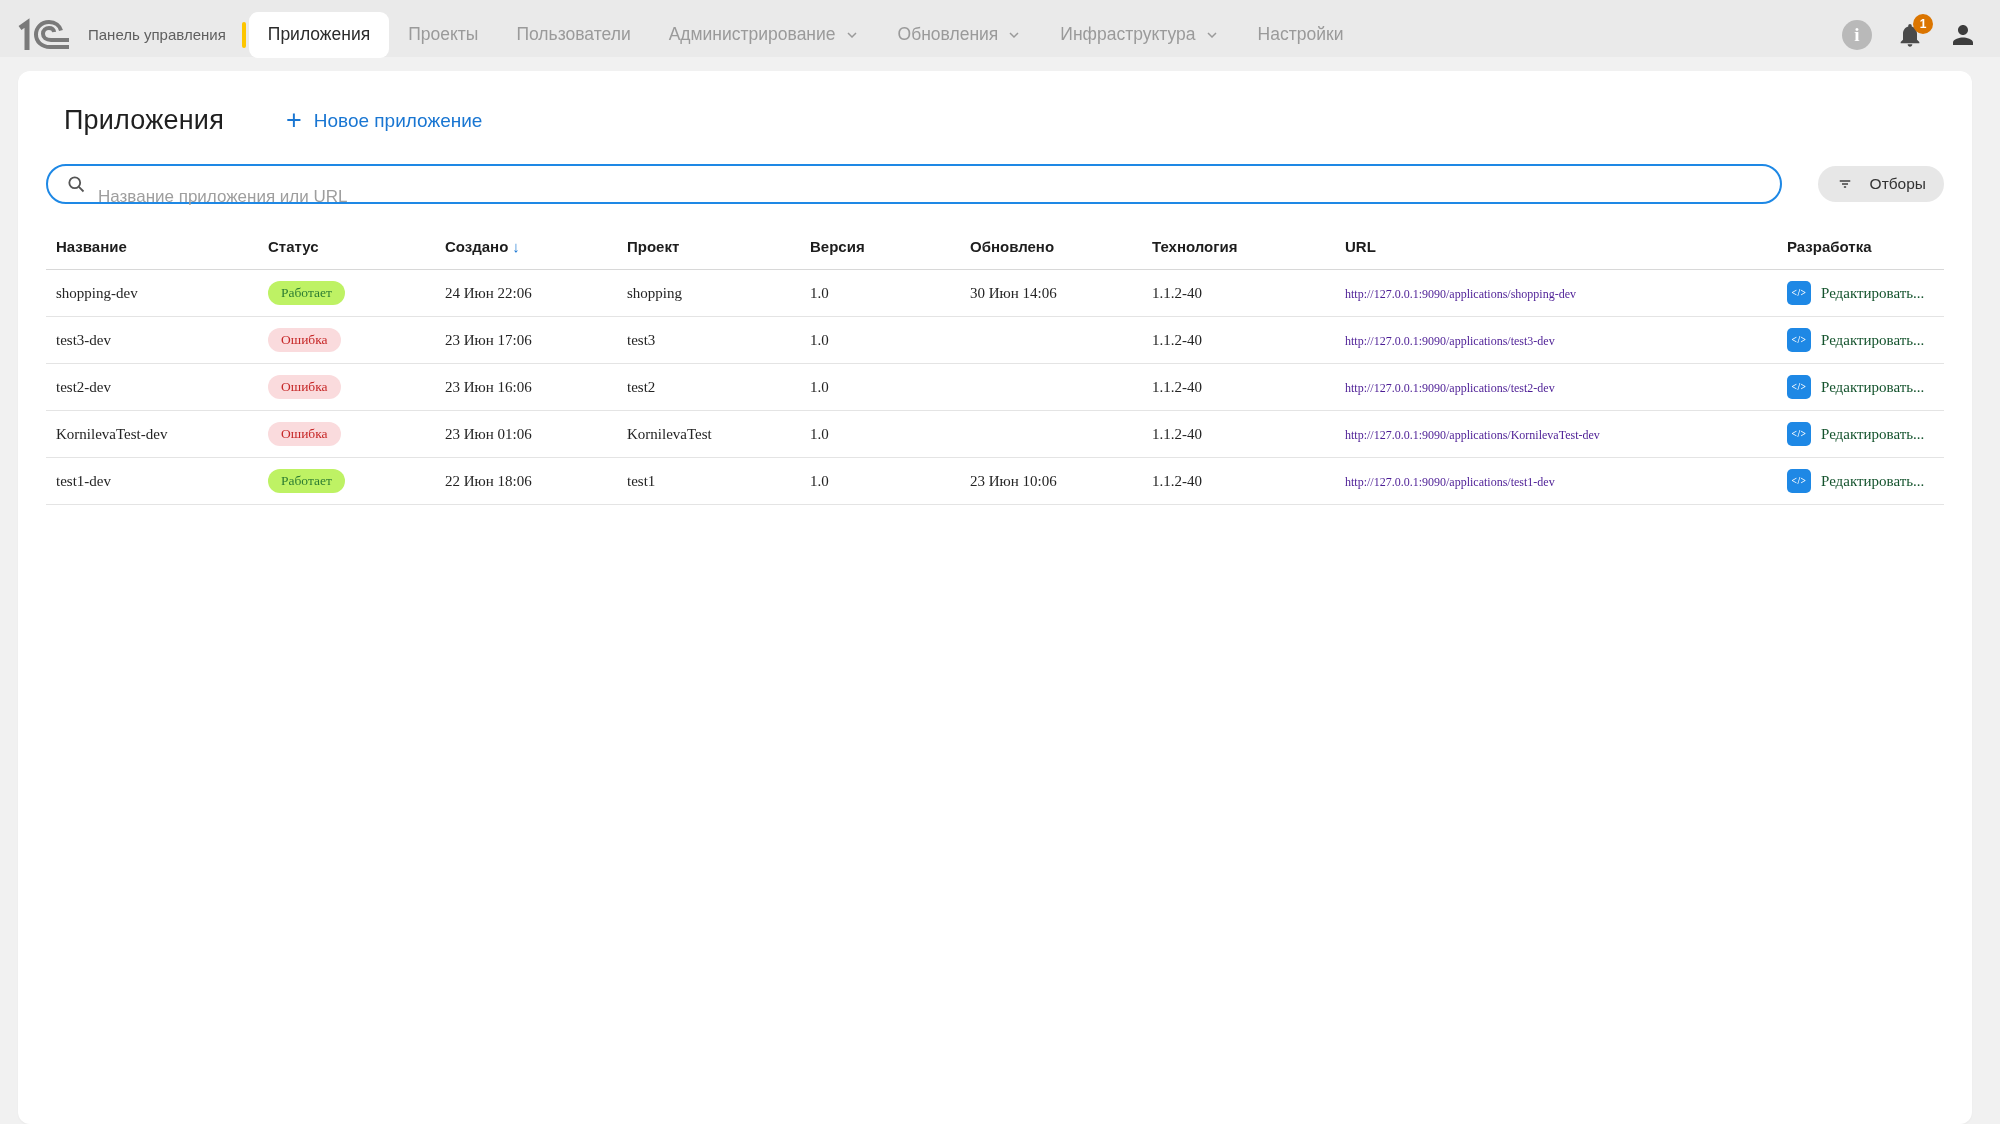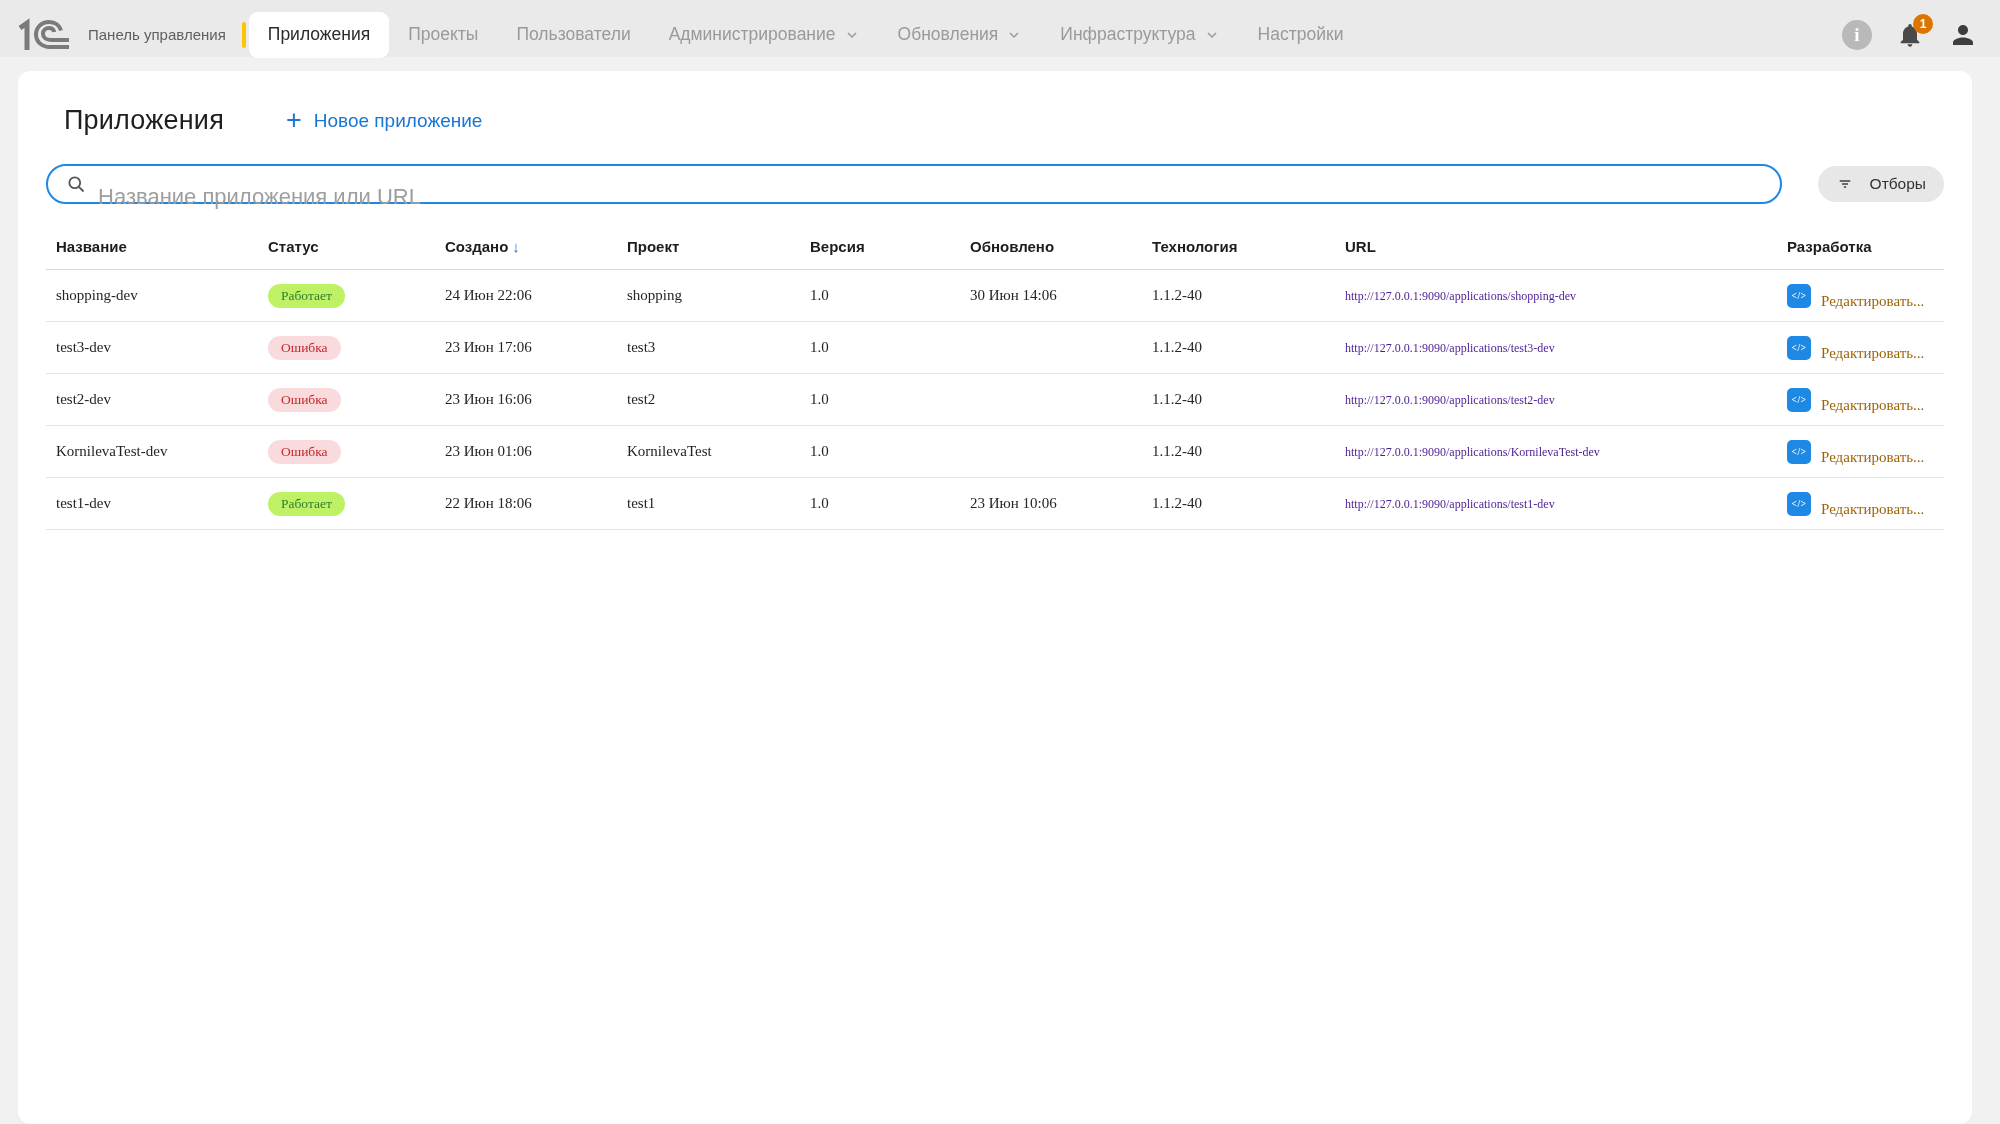--- a/index.html
+++ b/index.html
@@ -79,21 +79,21 @@
   .search-row { display: flex; align-items: center; margin-top: 28px; gap: 36px; }
   .search-box {
     flex: 1; height: 40px;
     border: 2px solid #1e88e5; border-radius: 20px;
     display: flex; align-items: center; gap: 12px;
     padding: 0 18px; background: #fff;
   }
   .search-box svg { width: 20px; height: 20px; stroke: #555; fill: none; stroke-width: 2.2; flex: none; }
   .search-box input {
     border: none; outline: none; flex: 1;
-    font-size: 22px; color: #212121; background: transparent;
+    font-size: 17px; color: #212121; background: transparent;
     font-family: "Liberation Sans", sans-serif;
     margin-top: 26px;
   }
   .search-box input::placeholder { color: #9e9e9e; }
   .filters-btn {
     height: 36px; border-radius: 18px; border: none;
     background: #e7e7e7; color: #333;
     display: flex; align-items: center; gap: 16px;
     padding: 0 18px; font-size: 15.5px; cursor: pointer;
     font-family: "Liberation Sans", sans-serif; white-space: nowrap;
@@ -124,21 +124,21 @@
   .badge.err { background: #fadbdd; color: #c62828; }
   a.url-link { color: #4c1d95; text-decoration: none; font-size: 12px; cursor: pointer; }
   .edit-cell { display: flex; align-items: center; gap: 10px; }
   .code-icon {
     width: 24px; height: 24px; border-radius: 5px;
     background: #1e88e5; color: #fff;
     font-size: 9.5px; font-weight: 700;
     display: flex; align-items: center; justify-content: center;
     letter-spacing: 0.5px; flex: none;
   }
-  a.edit-link { color: #a16207; text-decoration: none; font-size: 15px; cursor: pointer; margin-top: 12px; }
+  a.edit-link { color: #14532d; text-decoration: none; font-size: 15px; cursor: pointer; }
 </style>
 </head>
 <body>
 
 <header class="topnav">
   <div class="logo">
     <svg width="56" height="38" viewBox="0 0 56 36">
       <path d="M13 33 V6 L6 11" fill="none" stroke="#7a7a7a" stroke-width="5"></path>
       <path d="M55 30 H36 C27.5 30 22 24.5 22 17.5 C22 10.5 27.5 5 35 5 C41.5 5 45.8 8.8 47 13.5" fill="none" stroke="#7a7a7a" stroke-width="4"></path>
       <path d="M55 23 H37 C32 23 29 20.5 29 16.8 C29 13.2 31.8 11 35 11 C38 11 39.8 12.8 40.2 15" fill="none" stroke="#7a7a7a" stroke-width="4"></path>

